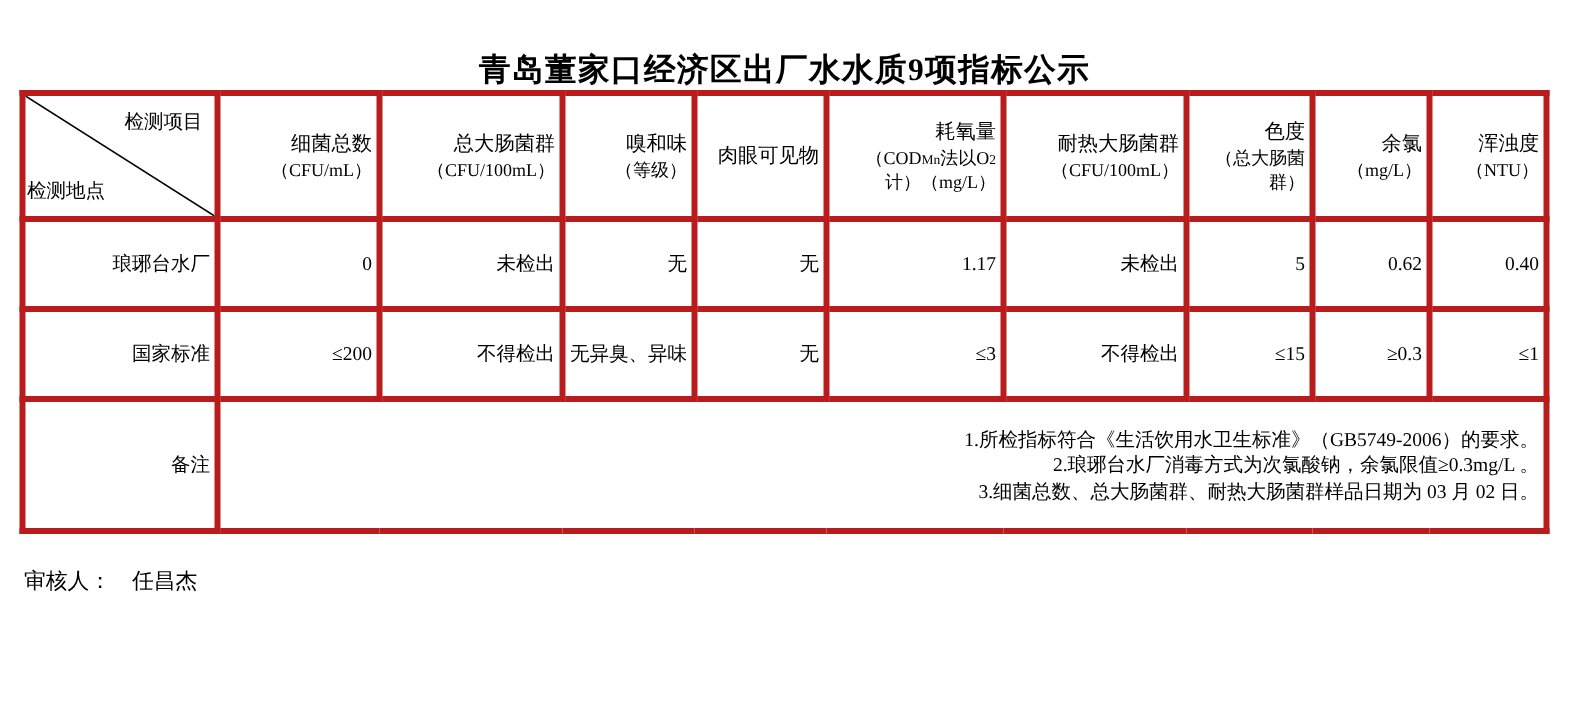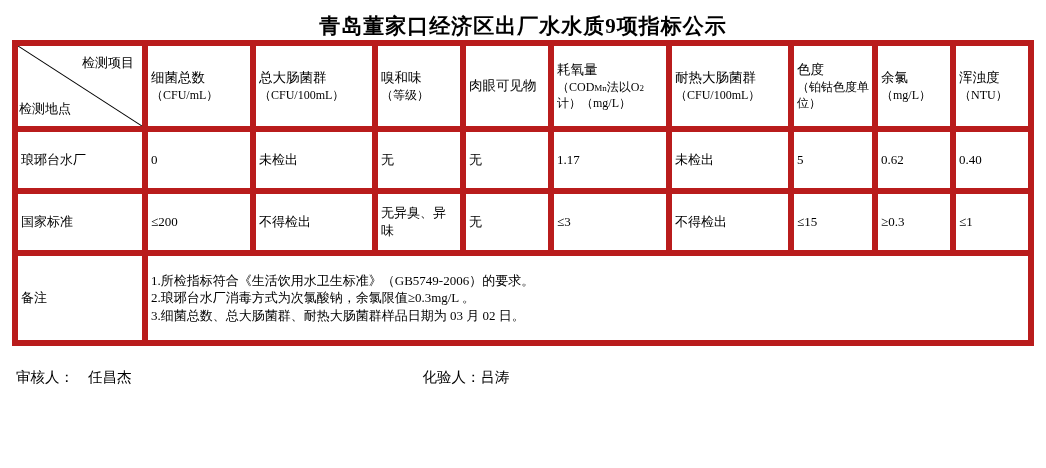--- a/index.html
+++ b/index.html
@@ -19,43 +19,43 @@
     width: 1046px;
     height: 468px;
     position: relative;
     box-sizing: border-box;
   }
   .title {
     text-align: center;
     font-size: 21px;
     font-weight: bold;
     letter-spacing: 1px;
-    padding-top: 12px;
+    padding-top: 32px;
     font-family: "Liberation Serif", serif;
   }
   .meta-row {
     display: flex;
     justify-content: space-between;
     align-items: flex-end;
     padding: 22px 14px 8px 16px;
     font-size: 14.5px;
     font-family: "Liberation Serif", serif;
   }
   .meta-left, .meta-right {
     white-space: nowrap;
   }
   table.main {
     border-collapse: collapse;
     width: 1016px;
     margin: 0 auto;
     table-layout: fixed;
   }
   table.main td {
-    border: 6px solid #b91c1c;
-    text-align: left;
+    border: 4px solid #b91c1c;
+    text-align: right;
     vertical-align: middle;
     font-size: 13px;
     font-family: "Liberation Serif", serif;
     padding: 2px 3px;
     line-height: 1.35;
   }
   .hdr-cell {
     height: 76px;
   }
   .hdr-main {
@@ -177,21 +177,21 @@
         <td class="hdr-cell">
           <span class="hdr-main">耗氧量</span>
           <span class="hdr-sub">（COD<small>Mn</small>法以O<small>2</small><br>计）（mg/L）</span>
         </td>
         <td class="hdr-cell">
           <span class="hdr-main">耐热大肠菌群</span>
           <span class="hdr-sub">（CFU/100mL）</span>
         </td>
         <td class="hdr-cell">
           <span class="hdr-main">色度</span>
-          <span class="hdr-sub">（铂钴色度单位）</span>
+          <span class="hdr-sub">（总大肠菌群）</span>
         </td>
         <td class="hdr-cell">
           <span class="hdr-main">余氯</span>
           <span class="hdr-sub">（mg/L）</span>
         </td>
         <td class="hdr-cell">
           <span class="hdr-main">浑浊度</span>
           <span class="hdr-sub">（NTU）</span>
         </td>
       </tr>
@@ -230,18 +230,15 @@
           <div>3.细菌总数、总大肠菌群、耐热大肠菌群样品日期为 03 月 02 日。</div>
         </td>
       </tr>
     </tbody>
   </table>
 
   <div class="footer">
     <div class="f1">
       <span>审核人：</span><span class="spacer"></span><span>任昌杰</span>
     </div>
-    <div class="f2">
-      <span>化验人：</span><span>吕涛</span>
-    </div>
   </div>
 
 </div>
 
 </body></html>

